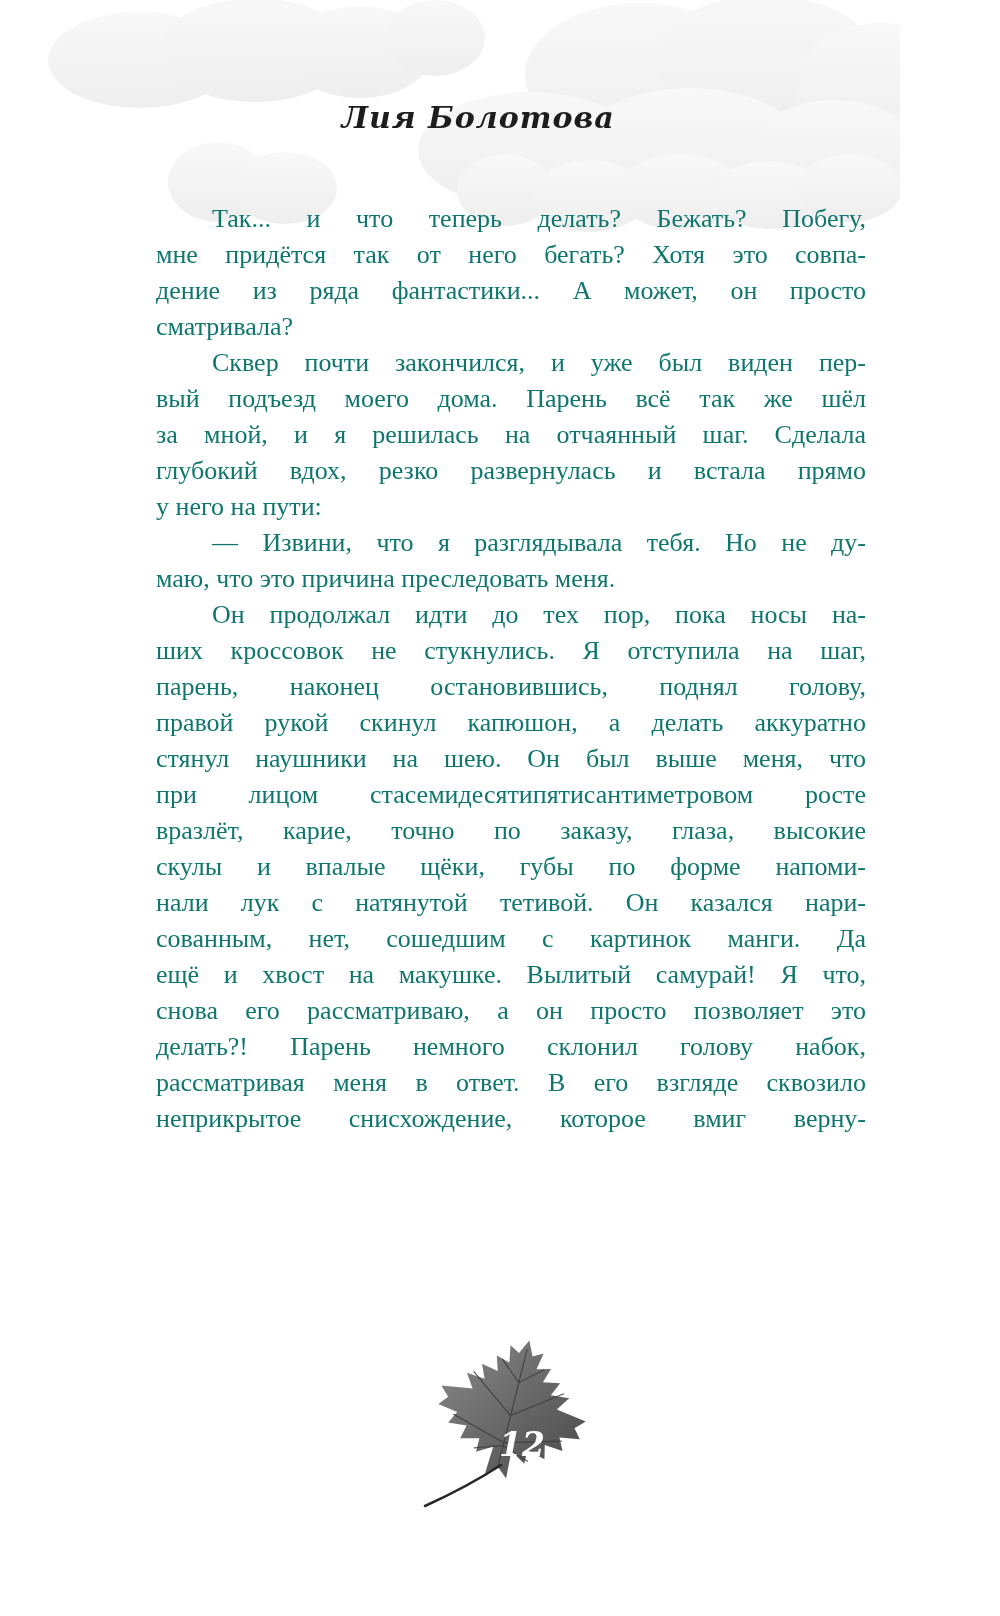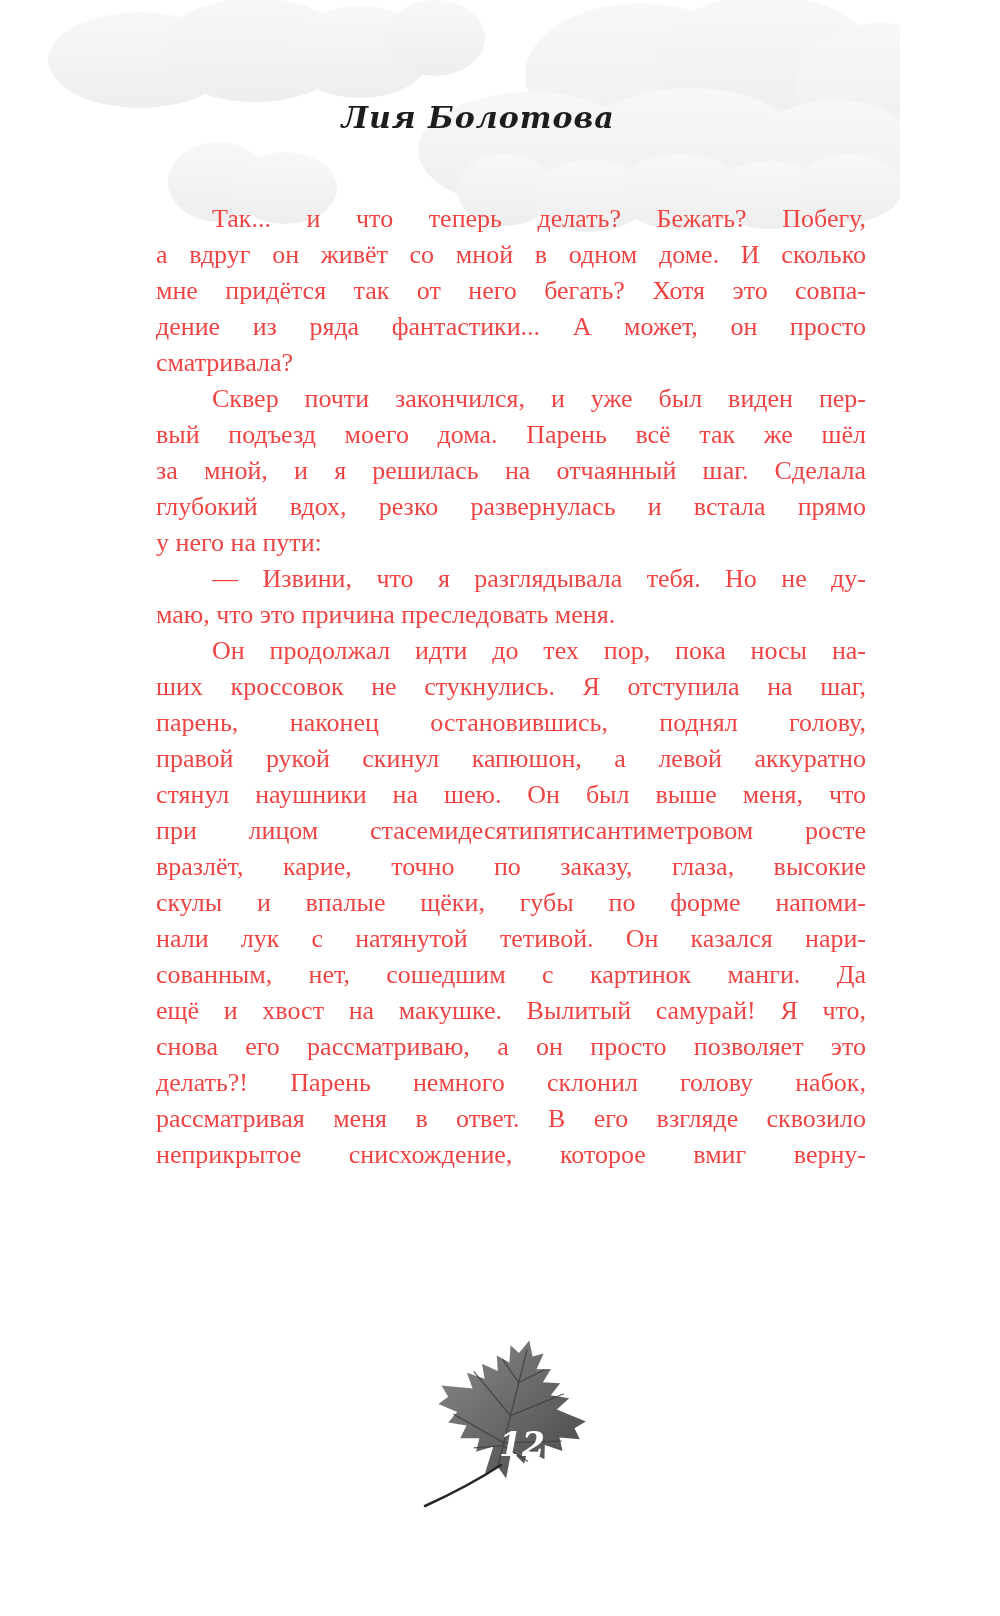--- a/index.html
+++ b/index.html
@@ -11,21 +11,21 @@
   .clouds { position:absolute; left:0; top:0; z-index:1; }
   .author {
     position:absolute; top:100px; left:0; right:0; z-index:3;
     text-align:center; transform:translateX(28px);
     font-family:"DejaVu Serif","Liberation Serif",serif;
     font-style:italic; font-weight:bold;
     font-size:30px; color:#1d1d1d; letter-spacing:1px;
   }
   .text-block {
     position:absolute; left:156px; top:201px; width:710px; z-index:2;
-    font-size:26px; line-height:36px; color:#ef4444;
+    font-size:26px; line-height:36px; color:#0f766e;
   }
   .para { margin:0; }
   .line {
     height:36px; overflow:hidden;
     text-align:justify; text-align-last:justify;
   }
   .line.first { padding-left:56px; }
   .line.last  { text-align-last:left; }
   .leaf-wrap { position:absolute; left:405px; top:1335px; z-index:2; }
 </style>
@@ -63,41 +63,40 @@
     <ellipse cx="680" cy="192" rx="62" ry="38" fill="url(#cloudGrad)"></ellipse>
     <ellipse cx="770" cy="195" rx="58" ry="34" fill="url(#cloudGrad)"></ellipse>
     <ellipse cx="850" cy="188" rx="52" ry="34" fill="url(#cloudGrad)"></ellipse>
   </svg>
 
   <div class="author">Лия Болотова</div>
 
   <div class="text-block">
       <div class="para">
         <div class="line first">Так... и что теперь делать? Бежать? Побегу,</div>
-        <div class="line">а вдруг он живёт со мной в одном доме. И сколько</div>
         <div class="line">мне придётся так от него бегать? Хотя это совпа-</div>
         <div class="line">дение из ряда фантастики... А может, он просто</div>
         <div class="line last">сматривала?</div>
       </div>
       <div class="para">
         <div class="line first">Сквер почти закончился, и уже был виден пер-</div>
         <div class="line">вый подъезд моего дома. Парень всё так же шёл</div>
         <div class="line">за мной, и я решилась на отчаянный шаг. Сделала</div>
         <div class="line">глубокий вдох, резко развернулась и встала прямо</div>
         <div class="line last">у него на пути:</div>
       </div>
       <div class="para">
         <div class="line first">— Извини, что я разглядывала тебя. Но не ду-</div>
         <div class="line last">маю, что это причина преследовать меня.</div>
       </div>
       <div class="para">
         <div class="line first">Он продолжал идти до тех пор, пока носы на-</div>
         <div class="line">ших кроссовок не стукнулись. Я отступила на шаг,</div>
         <div class="line">парень, наконец остановившись, поднял голову,</div>
-        <div class="line">правой рукой скинул капюшон, а левой аккуратно</div>
+        <div class="line">правой рукой скинул капюшон, а делать аккуратно</div>
         <div class="line">стянул наушники на шею. Он был выше меня, что</div>
         <div class="line">при лицом стасемидесятипятисантиметровом росте</div>
         <div class="line">вразлёт, карие, точно по заказу, глаза, высокие</div>
         <div class="line">скулы и впалые щёки, губы по форме напоми-</div>
         <div class="line">нали лук с натянутой тетивой. Он казался нари-</div>
         <div class="line">сованным, нет, сошедшим с картинок манги. Да</div>
         <div class="line">ещё и хвост на макушке. Вылитый самурай! Я что,</div>
         <div class="line">снова его рассматриваю, а он просто позволяет это</div>
         <div class="line">делать?! Парень немного склонил голову набок,</div>
         <div class="line">рассматривая меня в ответ. В его взгляде сквозило</div>

